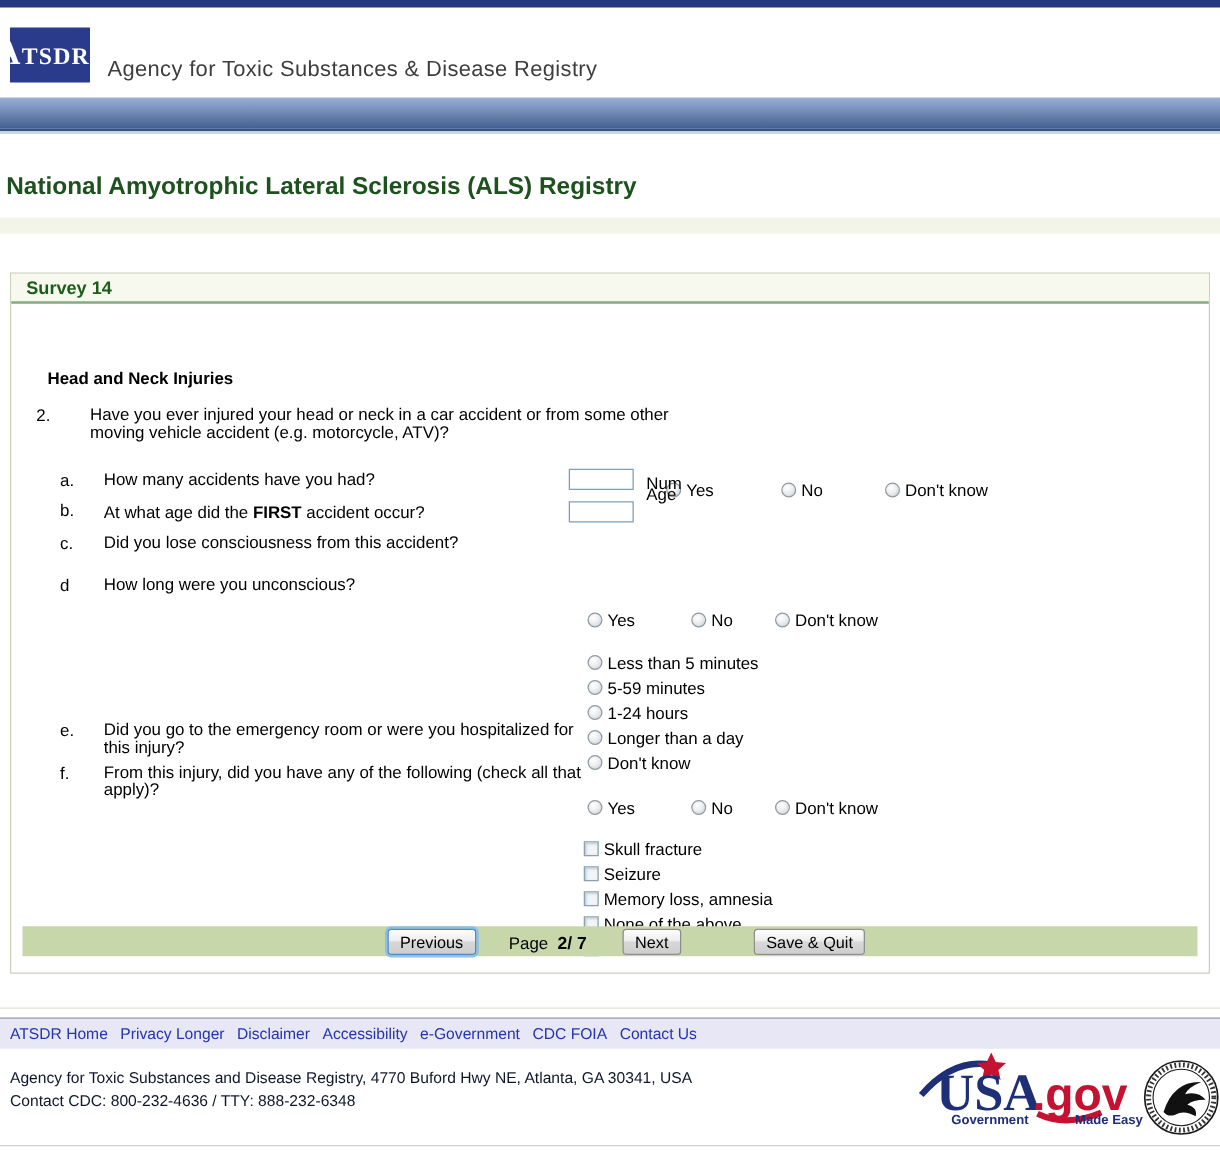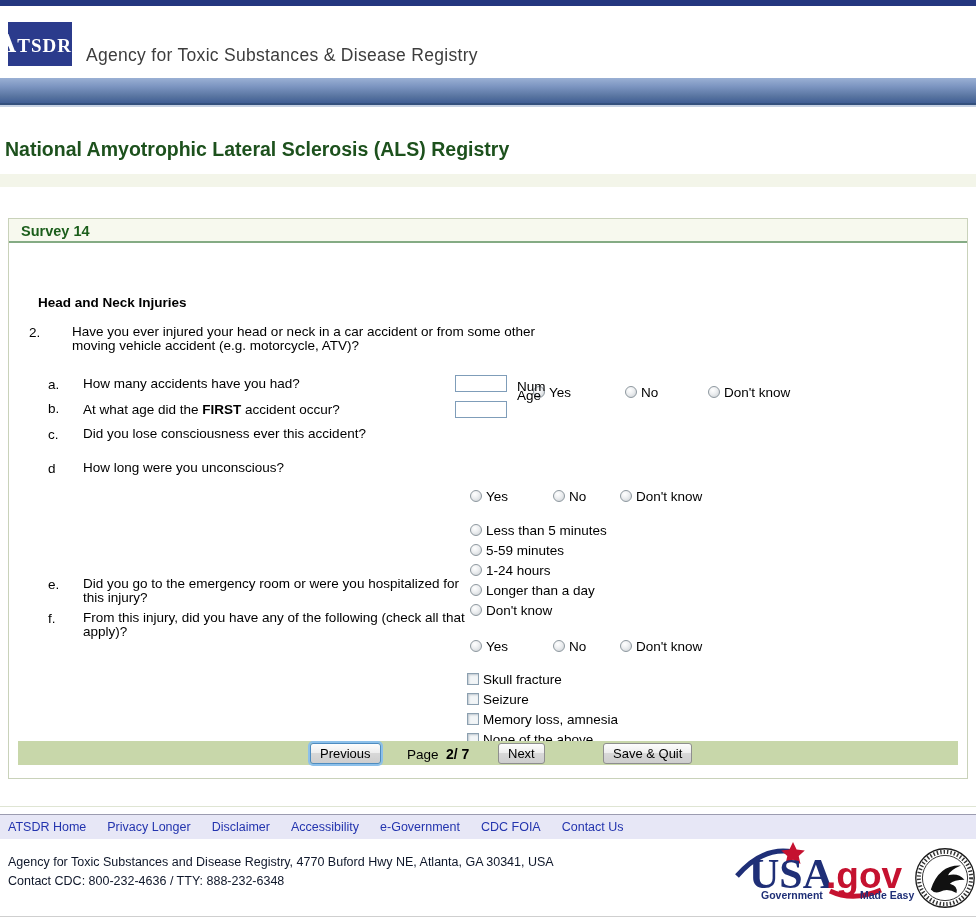--- a/index.html
+++ b/index.html
@@ -35,21 +35,21 @@
   .navbar{position:absolute;left:9px;top:522px;width:940px;height:24px;background:#c8d7aa;}
   .btn{position:absolute;top:2px;height:21px;font-size:13px;color:#000;font-family:"Liberation Sans",sans-serif;
        background:linear-gradient(to bottom,#fdfdfd 0%,#eeeeee 45%,#d8d8d8 50%,#cecece 100%);
        border:1px solid #8e8e8e;border-radius:3px;padding:0 9px;cursor:pointer;}
   .btn.prev{border:1px solid #4e8cc0;box-shadow:0 0 0 2px #8cc0ea;}
   .page-ind{position:absolute;left:389px;top:5px;font-size:13.5px;color:#000;text-align:right;}
   .page-ind b{font-size:14px;}
 
   .faintline{position:absolute;left:0;top:806px;width:976px;height:1px;background:#dfe5d3;}
   .footer-bar{position:absolute;left:0;top:814px;width:976px;height:25px;background:#e7e7f6;border-top:1px solid #9c9cb0;
-              box-sizing:border-box;display:flex;align-items:center;gap:21px;padding-left:8px;}
+              box-sizing:border-box;display:flex;align-items:center;gap:10px;padding-left:8px;}
   .footer-bar a{font-size:12.5px;color:#2334ae;text-decoration:none;cursor:pointer;}
   .addr{position:absolute;left:8px;font-size:12.5px;color:#0f172a;}
   .usagov{position:absolute;left:733px;top:842px;width:185px;height:60px;cursor:pointer;}
   .hhs{position:absolute;left:914px;top:843px;width:62px;height:70px;cursor:pointer;}
   .bottomline{position:absolute;left:0;top:916px;width:976px;height:1px;background:#cfcfcf;}
 </style>
 </head>
 <body>
 
 <div>
@@ -95,21 +95,21 @@
     <div class="unit" style="left:508px;top:160px">Num</div>
 
     <div class="qnum" style="left:39px;top:182px">b.</div>
     <div class="qtext" style="left:57px;top:184px">
       <span>At what age did the </span><b>FIRST</b><span> accident occur?</span>
     </div>
     <input type="text" class="tinput" style="left: 446px; top: 182px;" value="">
     <div class="unit" style="left:508px;top:169px">Age</div>
 
     <div class="qnum" style="left:39px;top:208px">c.</div>
-    <div class="qtext" style="left:57px;top:208px">Did you lose consciousness ever this accident?</div>
+    <div class="qtext" style="left:57px;top:208px">Did you lose consciousness from this accident?</div>
     <div class="opt" style="left:461px;top:222px">
       <span class="radio"></span>
       <span>Yes</span>
     </div>
     <div class="opt" style="left:544px;top:222px">
       <span class="radio"></span>
       <span>No</span>
     </div>
     <div class="opt" style="left:611px;top:222px">
       <span class="radio"></span>

